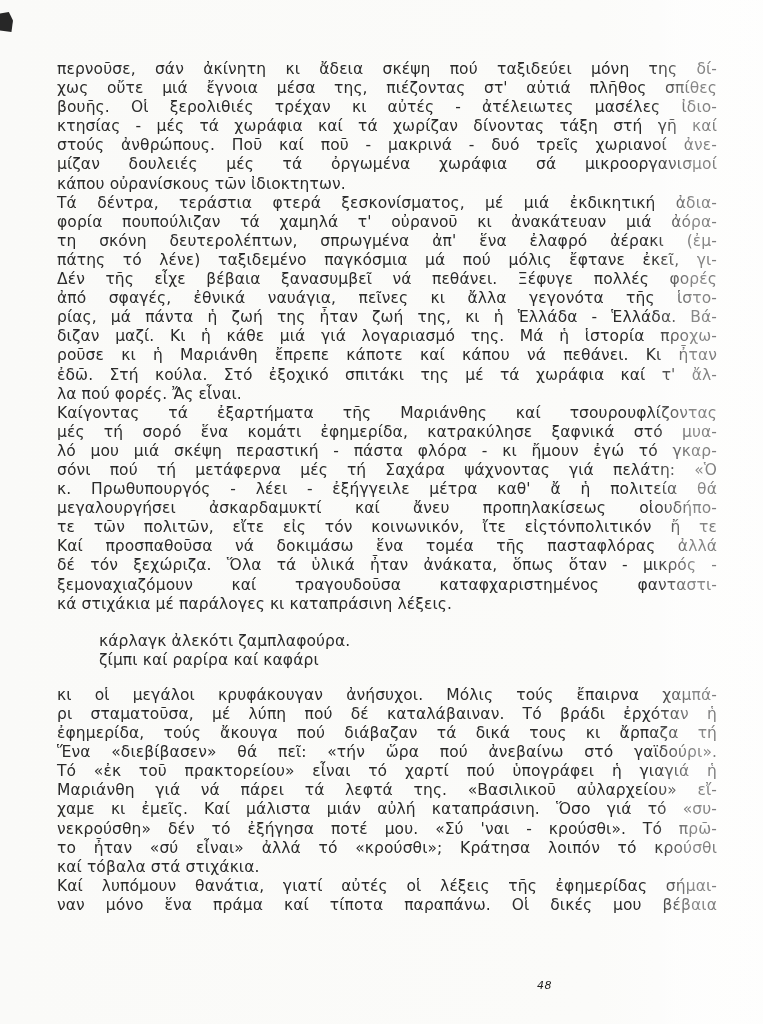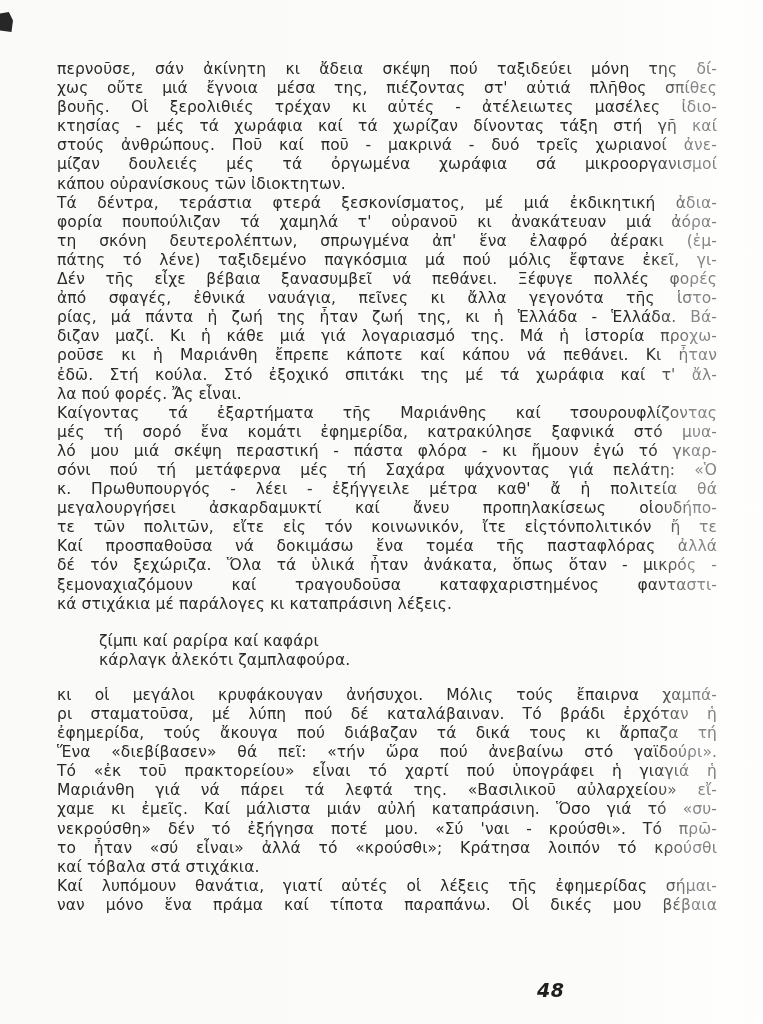--- a/index.html
+++ b/index.html
@@ -51,22 +51,22 @@
     margin:18px 0 16px 0;
   }
   .para.verse .line{
     text-align:left;
     text-align-last:left;
     padding-left:42px;
   }
   .page-number{
     position:absolute;
     left:537px;top:979px;
-    font-size:19px;
-    font-weight:bold;
+    font-size:11px;
+    font-weight:normal;
     font-style:italic;
     letter-spacing:.5px;
     color:#1e1e1e;
   }
 </style>
 </head>
 <body>
 
 <div id="page">
   <div class="corner-mark"></div>
@@ -104,22 +104,22 @@
         <div class="line">μεγαλουργήσει ἀσκαρδαμυκτί καί ἄνευ προπηλακίσεως οἱουδήπο-</div>
         <div class="line">τε τῶν πολιτῶν, εἴτε εἰς τόν κοινωνικόν, ἴτε εἰςτόνπολιτικόν ἤ τε</div>
       </div>
       <div class="para body">
         <div class="line">Καί προσπαθοῦσα νά δοκιμάσω ἕνα τομέα τῆς πασταφλόρας ἀλλά</div>
         <div class="line">δέ τόν ξεχώριζα. Ὅλα τά ὑλικά ἦταν ἀνάκατα, ὅπως ὅταν - μικρός -</div>
         <div class="line">ξεμοναχιαζόμουν καί τραγουδοῦσα καταφχαριστημένος φανταστι-</div>
         <div class="line last">κά στιχάκια μέ παράλογες κι καταπράσινη λέξεις.</div>
       </div>
       <div class="para verse">
+        <div class="line last">κάρλαγκ ἀλεκότι ζαμπλαφούρα.</div>
         <div class="line">ζίμπι καί ραρίρα καί καφάρι</div>
-        <div class="line last">κάρλαγκ ἀλεκότι ζαμπλαφούρα.</div>
       </div>
       <div class="para body">
         <div class="line">κι οἱ μεγάλοι κρυφάκουγαν ἀνήσυχοι. Μόλις τούς ἔπαιρνα χαμπά-</div>
         <div class="line">ρι σταματοῦσα, μέ λύπη πού δέ καταλάβαιναν. Τό βράδι ἐρχόταν ἡ</div>
         <div class="line">ἐφημερίδα, τούς ἄκουγα πού διάβαζαν τά δικά τους κι ἄρπαζα τή</div>
       </div>
       <div class="para body">
         <div class="line">Ἕνα «διεβίβασεν» θά πεῖ: «τήν ὥρα πού ἀνεβαίνω στό γαϊδούρι».</div>
         <div class="line">Τό «ἐκ τοῦ πρακτορείου» εἶναι τό χαρτί πού ὑπογράφει ἡ γιαγιά ἡ</div>
         <div class="line">Μαριάνθη γιά νά πάρει τά λεφτά της. «Βασιλικοῦ αὐλαρχείου» εἴ-</div>

